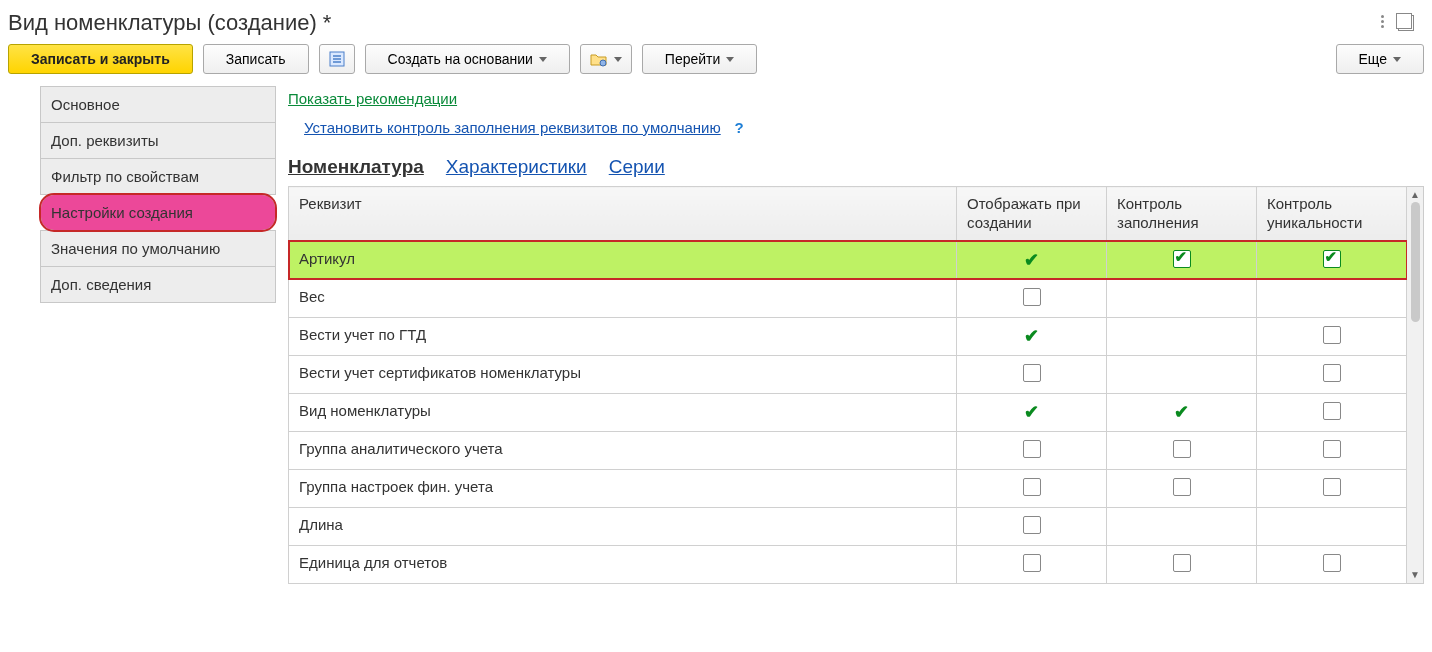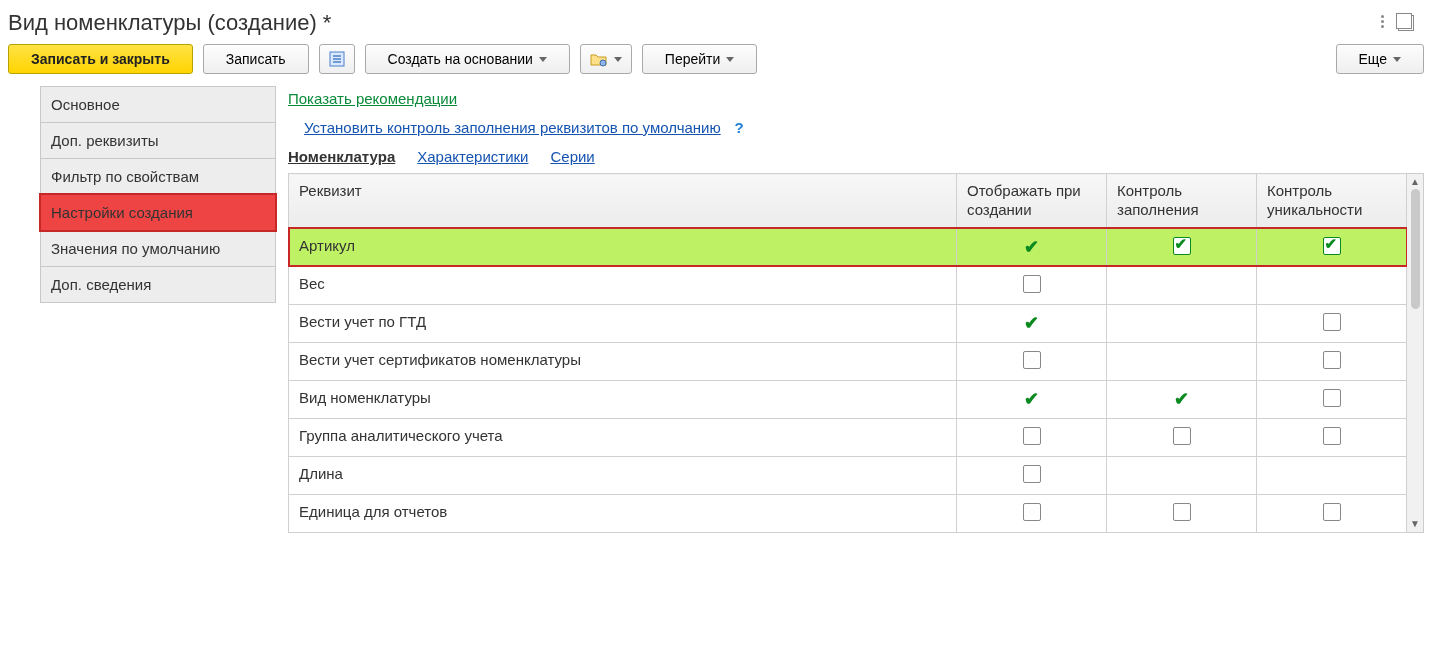--- a/index.html
+++ b/index.html
@@ -15,28 +15,28 @@
   .btn{border:1px solid #a9a9a9;background:linear-gradient(#fdfdfd,#efefef);border-radius:3px;padding:6px 22px;font-size:14px;cursor:pointer;display:flex;align-items:center;gap:6px;white-space:nowrap;}
   .btn.primary{background:linear-gradient(#ffe345,#ffd400);border-color:#b7a300;font-weight:700;color:#222;}
   .btn.square{padding:6px 9px;}
   .btn .caret{width:0;height:0;border-left:4px solid transparent;border-right:4px solid transparent;border-top:5px solid #666;}
   .btn.icon-list svg, .btn.icon-clip svg{display:block;}
   .spacer{flex:1;}
   .body-area{display:flex;align-items:flex-start;gap:12px;}
   .sidebar{width:236px;flex:none;padding-left:32px;}
   .side-item{border:1px solid #c8c8c8;background:#ededed;padding:9px 10px;font-size:15px;cursor:pointer;margin-top:-1px;color:#333;}
   .side-item:first-child{margin-top:0;}
-  .side-item.selected{outline:2px solid #c62828;outline-offset:-1px;position:relative;z-index:2;background:#ef4444;}
+  .side-item.selected{outline:2px solid #c62828;outline-offset:-1px;position:relative;z-index:2;background:#ec4899;border-radius:14px;}
   .main{flex:1;padding-top:4px;}
   .link-green{color:#0a8a3a;text-decoration:underline;font-size:15px;cursor:pointer;display:inline-block;}
   .link-blue{color:#1554b1;text-decoration:underline;font-size:15px;cursor:pointer;display:inline-block;margin-left:16px;}
   .link-row{margin:0 0 12px 0;}
   .help-q{color:#1f7fd6;font-weight:700;margin-left:10px;cursor:pointer;font-size:15px;}
   .subtabs{display:flex;gap:22px;align-items:baseline;margin:8px 0 8px 0;}
-  .subtab{font-size:15px;cursor:pointer;}
+  .subtab{font-size:19px;cursor:pointer;margin-top:8px;}
   .subtab.active{color:#333;text-decoration:underline;font-weight:700;}
   .subtab:not(.active){color:#1554b1;text-decoration:underline;}
   .grid-wrap{display:flex;align-items:stretch;}
   .grid{border:1px solid #84cc16;border-collapse:collapse;width:100%;table-layout:fixed;}
   .grid th,.grid td{border:1px solid #d0d0d0;padding:8px 10px;text-align:left;vertical-align:top;font-size:15px;}
   .grid th{background:linear-gradient(#f7f7f7,#ececec);font-weight:400;color:#333;line-height:1.25;}
   .grid tr.hl td{background:#bef264;}
   .grid tr.hl{outline:2px solid #c62828;outline-offset:-1px;}
   .col-disp,.col-fill,.col-uniq{width:150px;text-align:left;}
   .col-disp{text-align:center;}
@@ -173,20 +173,26 @@
                 <td class="c-center"><span class="check-sym">✔</span></td>
                 <td class="c-center"><span class="chk"></span></td>
               </tr>
               <tr>
                 <td>Группа аналитического учета</td>
                 <td class="c-center"><span class="chk"></span></td>
                 <td class="c-center"><span class="chk"></span></td>
                 <td class="c-center"><span class="chk"></span></td>
               </tr>
               <tr>
+                <td>Группа настроек фин. учета</td>
+                <td class="c-center"><span class="chk"></span></td>
+                <td class="c-center"><span class="chk"></span></td>
+                <td class="c-center"><span class="chk"></span></td>
+              </tr>
+              <tr>
                 <td>Длина</td>
                 <td class="c-center"><span class="chk"></span></td>
                 <td class="c-center"></td>
                 <td class="c-center"></td>
               </tr>
               <tr>
                 <td>Единица для отчетов</td>
                 <td class="c-center"><span class="chk"></span></td>
                 <td class="c-center"><span class="chk"></span></td>
                 <td class="c-center"><span class="chk"></span></td>

